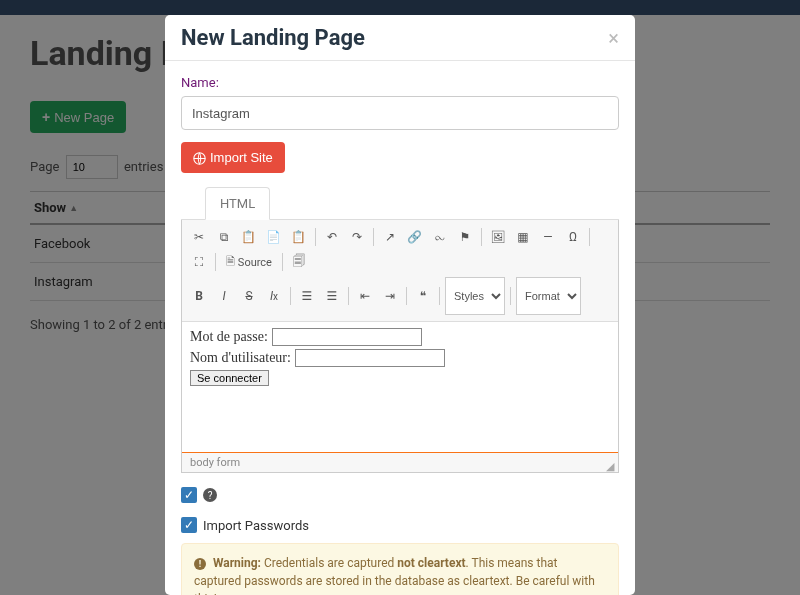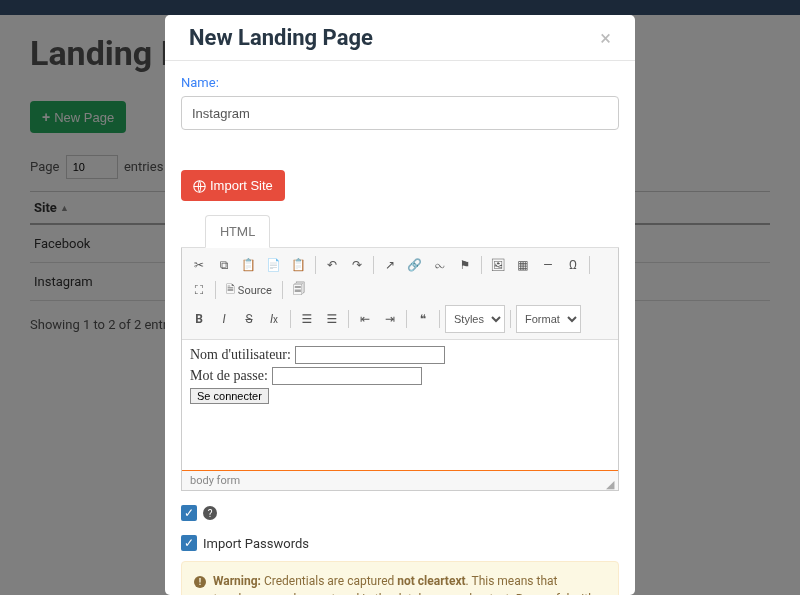--- a/index.html
+++ b/index.html
@@ -12,35 +12,35 @@
 .plus-icon { font-size: 14px; font-weight: bold; }
 .entries-row { margin-top: 22px; font-size: 13px; color: #555; }
 .entries-input { width: 52px; height: 24px; border: 1px solid #ccc; margin: 0 3px; padding: 2px 6px; font-size: 11px; }
 .thead { margin-top: 12px; border-top: 1px solid #ccc; border-bottom: 2px solid #aaa; padding: 8px 4px; font-weight: 700; font-size: 13px; display: flex; align-items: center; }
 .sort-icon { font-size: 9px; color: #888; margin-left: 3px; }
 .trow { border-bottom: 1px solid #ddd; padding: 11px 4px; font-size: 13px; }
 .showing { margin-top: 16px; font-size: 13px; color: #555; }
 
 .overlay { position: fixed; inset: 0; top: 15px; background: rgba(0,0,0,0.5); display: flex; justify-content: center; align-items: flex-start; }
 .modal { width: 470px; background: #fff; border-radius: 5px; margin-top: 0; max-height: 580px; overflow-y: auto; }
-.modal-header { padding: 10px 24px; border-bottom: 1px solid #e5e5e5; display: flex; justify-content: space-between; align-items: center; }
+.modal-header { padding: 10px 16px; border-bottom: 1px solid #e5e5e5; display: flex; justify-content: space-between; align-items: center; }
 .modal-title { font-size: 22px; font-weight: 700; color: #283745; }
 .close-x { font-size: 20px; color: #bbb; cursor: pointer; line-height: 1; }
 .modal-body { padding: 14px 16px; }
-.form-label { font-size: 13px; color: #3b82f6; margin-bottom: 6px; display: block; }
+.form-label { font-size: 13px; color: #701a75; margin-bottom: 6px; display: block; }
 .form-control { width: 100%; height: 34px; border: 1px solid #ccc; border-radius: 4px; padding: 6px 10px; font-size: 13px; color: #555; }
-.btn-red { background: #e74c3c; color: #fff; margin-top: 28px; }
+.btn-red { background: #e74c3c; color: #fff; }
 .import-icon svg, .help-icon svg { vertical-align: middle; }
 .tabs { margin-top: 14px; border-bottom: 1px solid #ddd; display: flex; padding-left: 24px; }
 .tab { padding: 8px 14px; border: 1px solid #ddd; border-bottom: 1px solid #fff; border-radius: 4px 4px 0 0; font-size: 13px; color: #777; margin-bottom: -1px; background: #fff; }
 .editor-wrap { border: 1px solid #ccc; border-top: none; }
 .toolbar { background: #f7f7f7; border-bottom: 1px solid #ddd; padding: 4px 6px; }
 .toolbar-row { display: flex; flex-wrap: wrap; gap: 3px; align-items: center; padding: 2px 0; }
 .tbtn { width: 22px; height: 22px; display: inline-flex; align-items: center; justify-content: center; border: 1px solid transparent; border-radius: 2px; cursor: pointer; font-size: 12px; color: #555; }
-.tsel { height: 28px; font-size: 11px; border: 1px solid #ccc; padding: 0 4px; color: #555; background: #fff; }
+.tsel { height: 38px; font-size: 11px; border: 1px solid #ccc; padding: 0 4px; color: #555; background: #fff; }
 .tsep { width: 1px; height: 18px; background: #ccc; margin: 0 2px; }
 .tsource { display: inline-flex; align-items: center; gap: 3px; height: 22px; border: 1px solid transparent; padding: 0 4px; font-size: 11px; color: #555; cursor: pointer; }
 .editor-body { padding: 6px 8px; min-height: 130px; font-family: "Times New Roman", serif; font-size: 14px; }
 .editor-body .row { display: flex; align-items: center; margin-bottom: 3px; }
 .editor-body label { margin-right: 4px; }
 .editor-body input[type=text] { width: 150px; height: 18px; border: 1px solid #888; background: #fff; }
 .editor-body button { font-size: 11px; border: 1px solid #888; background: #efefef; padding: 1px 6px; }
 .editor-path { border-top: 1px solid #f97316; padding: 3px 8px; font-size: 11px; color: #888; background: #f7f7f7; position: relative; }
 .resize-grip { position: absolute; right: 2px; bottom: 2px; width: 10px; height: 10px; color: #aaa; font-size: 11px; }
 .checkbox-row { margin-top: 14px; display: flex; align-items: center; gap: 6px; font-size: 13px; }
@@ -62,21 +62,21 @@
     <span>New Page</span>
   </button>
 
   <div class="entries-row">
     <span>Page</span>
     <input class="entries-input" value="10" style="">
     <span>entries</span>
   </div>
 
   <div class="thead">
-    <span>Site</span>
+    <span>Show</span>
     <span class="sort-icon">▲</span>
   </div>
   <div class="trow">Facebook</div>
   <div class="trow">Instagram</div>
 
   <div class="showing">Showing 1 to 2 of 2 entries</div>
 </div>
 
 <div class="overlay">
   <div class="modal">
@@ -158,25 +158,25 @@
             </select>
             <span class="tsep"></span>
             <select class="tsel">
               <option>Format</option>
             </select>
           </div>
         </div>
 
         <div class="editor-body">
           <div class="row">
+            <label>Mot de passe:</label>
+            <input type="text" style="">
+          </div>
+          <div class="row">
             <label>Nom d'utilisateur:</label>
-            <input type="text" style="">
-          </div>
-          <div class="row">
-            <label>Mot de passe:</label>
             <input type="text" style="">
           </div>
           <button>Se connecter</button>
         </div>
 
         <div class="editor-path">
           <span>body   form</span>
           <span class="resize-grip">◢</span>
         </div>
       </div>

